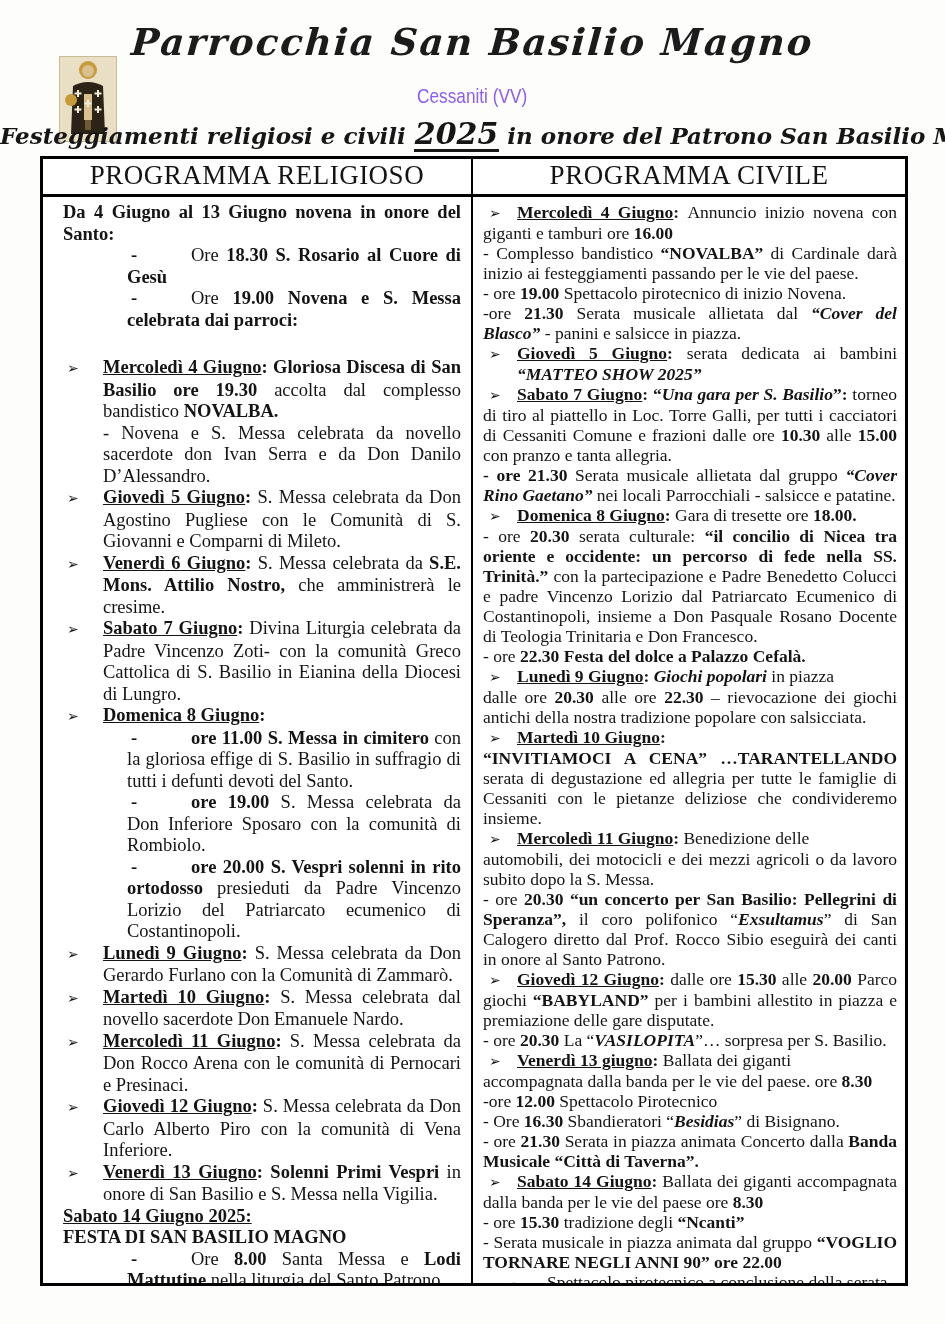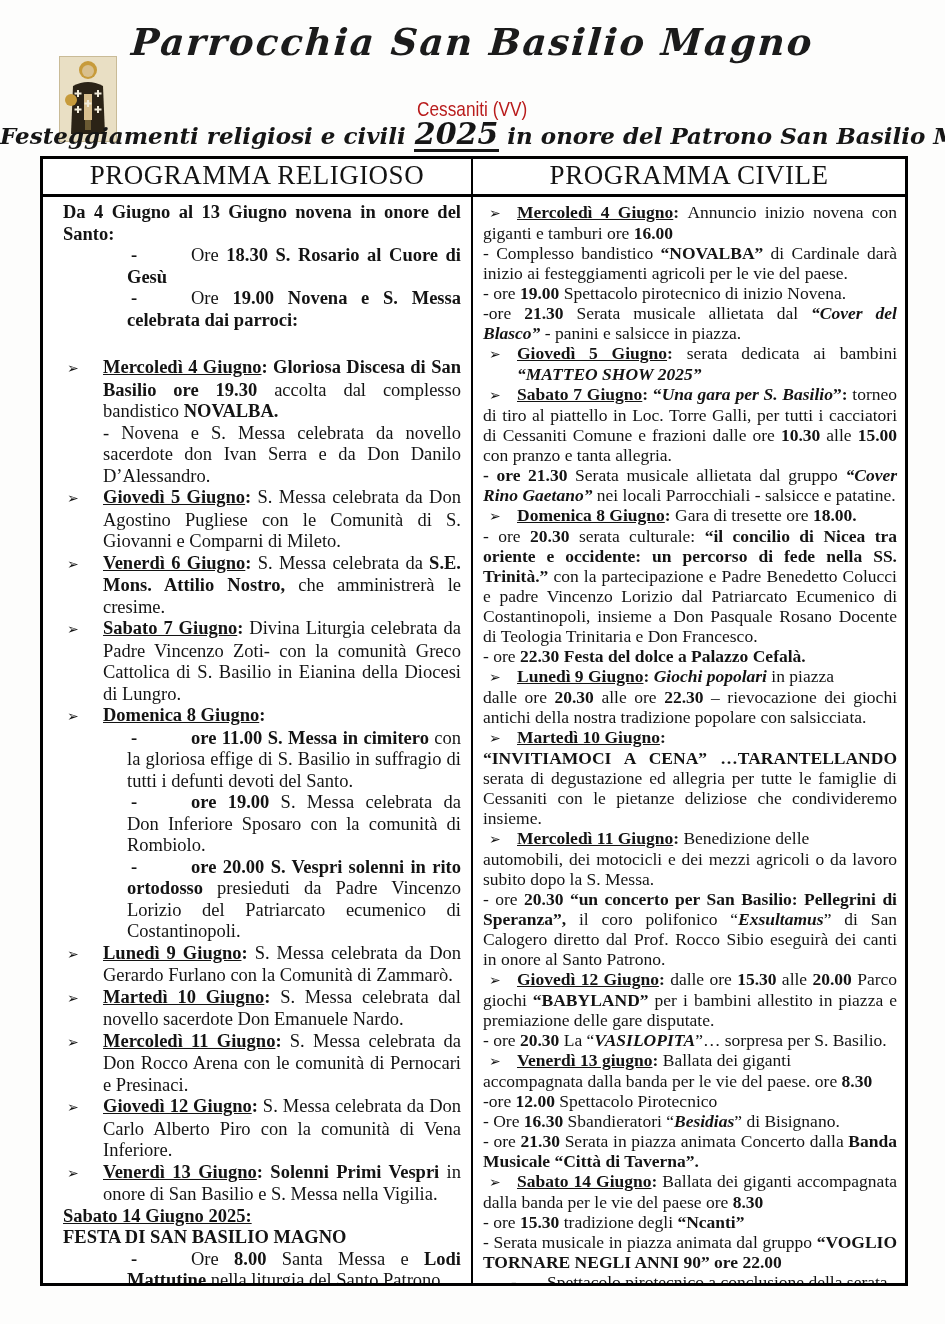--- a/index.html
+++ b/index.html
@@ -10,22 +10,22 @@
   .page{position:absolute;inset:0;}
 
   
   .parish-title{
     position:absolute;top:20px;left:0;width:100%;text-align:center;
     font-family:"DejaVu Serif", serif;font-style:italic;font-weight:bold;
     font-size:37px;letter-spacing:2px;color:#1b1b1b;
     transform:skewX(-4deg);
   }
   .location{
-    position:absolute;top:97px;left:0;width:100%;text-align:center;
-    font-family:"Liberation Sans", sans-serif;font-size:21px;color:#b91c1c;
+    position:absolute;top:84px;left:0;width:100%;text-align:center;
+    font-family:"Liberation Sans", sans-serif;font-size:21px;color:#8b5cf6;
     letter-spacing:0px;
   }
   .location-inner{display:inline-block;transform:scaleX(0.82);}
   .saint-icon{position:absolute;left:59px;top:56px;width:58px;height:86px;}
 
   .banner{
     position:absolute;top:119px;left:0;width:100%;text-align:center;
     font-family:"DejaVu Serif", serif;font-style:italic;font-weight:bold;
     font-size:23px;color:#161616;white-space:nowrap;
   }
@@ -138,21 +138,21 @@
           <div class="item arrow"><span class="bullet">➢</span><span class="b u ">Martedì 10 Giugno</span><span class="b ">: </span><span class="">S. Messa celebrata dal novello sacerdote Don Emanuele Nardo.</span></div>
           <div class="item arrow"><span class="bullet">➢</span><span class="b u ">Mercoledì 11 Giugno</span><span class="b ">: </span><span class="">S. Messa celebrata da Don Rocco Arena con le comunità di Pernocari e Presinaci.</span></div>
           <div class="item arrow"><span class="bullet">➢</span><span class="b u ">Giovedì 12 Giugno</span><span class="b ">: </span><span class="">S. Messa celebrata da Don Carlo Alberto Piro con la comunità di Vena Inferiore.</span></div>
           <div class="item arrow"><span class="bullet">➢</span><span class="b u ">Venerdì 13 Giugno</span><span class="b ">: </span><span class="b ">Solenni Primi Vespri</span><span class=""> in onore di San Basilio e S. Messa nella Vigilia.</span></div>
           <div class="item plain"><span class="b u ">Sabato 14 Giugno 2025:</span></div>
           <div class="item plain"><span class="b ">FESTA DI SAN BASILIO MAGNO</span></div>
           <div class="item dash"><span class="bullet dash">-</span><span class="">Ore </span><span class="b ">8.00</span><span class=""> Santa Messa e </span><span class="b ">Lodi Mattutine</span><span class=""> nella liturgia del Santo Patrono.</span></div>
         </div>
       <div class="col col-right" id="col-right">
           <div class="item arrow"><span class="bullet">➢</span><span class="b u ">Mercoledì 4 Giugno</span><span class="b ">: </span><span class="">Annuncio inizio novena con giganti e tamburi ore </span><span class="b ">16.00</span></div>
-          <div class="item plain"><span class="">- Complesso bandistico </span><span class="b ">“NOVALBA”</span><span class=""> di Cardinale darà inizio ai festeggiamenti agricoli per le vie del paese.</span></div>
+          <div class="item plain"><span class="">- Complesso bandistico </span><span class="b ">“NOVALBA”</span><span class=""> di Cardinale darà inizio ai festeggiamenti passando per le vie del paese.</span></div>
           <div class="item plain"><span class="">- ore </span><span class="b ">19.00</span><span class=""> Spettacolo pirotecnico di inizio Novena.</span></div>
           <div class="item plain"><span class="">-ore </span><span class="b ">21.30</span><span class=""> Serata musicale allietata dal </span><span class="b i ">“Cover del Blasco”</span><span class=""> - panini e salsicce in piazza.</span></div>
           <div class="item arrow hang"><span class="bullet">➢</span><span class="b u ">Giovedì 5 Giugno</span><span class="b ">: </span><span class="">serata dedicata ai bambini </span><span class="b i ">“MATTEO SHOW 2025”</span></div>
           <div class="item arrow"><span class="bullet">➢</span><span class="b u ">Sabato 7 Giugno</span><span class="b ">: </span><span class="b ">“</span><span class="b i ">Una gara per S. Basilio</span><span class="b ">”:</span><span class=""> torneo di tiro al piattello in Loc. Torre Galli, per tutti i cacciatori di Cessaniti Comune e frazioni dalle ore </span><span class="b ">10.30</span><span class=""> alle </span><span class="b ">15.00</span><span class=""> con pranzo e tanta allegria.</span></div>
           <div class="item plain"><span class="b ">- ore 21.30</span><span class=""> Serata musicale allietata dal gruppo </span><span class="b i ">“Cover Rino Gaetano”</span><span class=""> nei locali Parrocchiali - salsicce e patatine.</span></div>
           <div class="item arrow"><span class="bullet">➢</span><span class="b u ">Domenica 8 Giugno</span><span class="b ">: </span><span class="">Gara di tresette ore </span><span class="b ">18.00.</span></div>
           <div class="item plain"><span class="">- ore </span><span class="b ">20.30</span><span class=""> serata culturale: </span><span class="b ">“il concilio di Nicea tra oriente e occidente: un percorso di fede nella SS. Trinità.”</span><span class=""> con la partecipazione e Padre Benedetto Colucci e padre Vincenzo Lorizio dal Patriarcato Ecumenico di Costantinopoli, insieme a Don Pasquale Rosano Docente di Teologia Trinitaria e Don Francesco.</span></div>
           <div class="item plain"><span class="">- ore </span><span class="b ">22.30 Festa del dolce a Palazzo Cefalà.</span></div>
           <div class="item arrow"><span class="bullet">➢</span><span class="b u ">Lunedì 9 Giugno</span><span class="b ">: </span><span class="b i ">Giochi popolari</span><span class=""> in piazza</span></div>
           <div class="item plain"><span class="">dalle ore </span><span class="b ">20.30</span><span class=""> alle ore </span><span class="b ">22.30</span><span class=""> – rievocazione dei giochi antichi della nostra tradizione popolare con salsicciata.</span></div>

